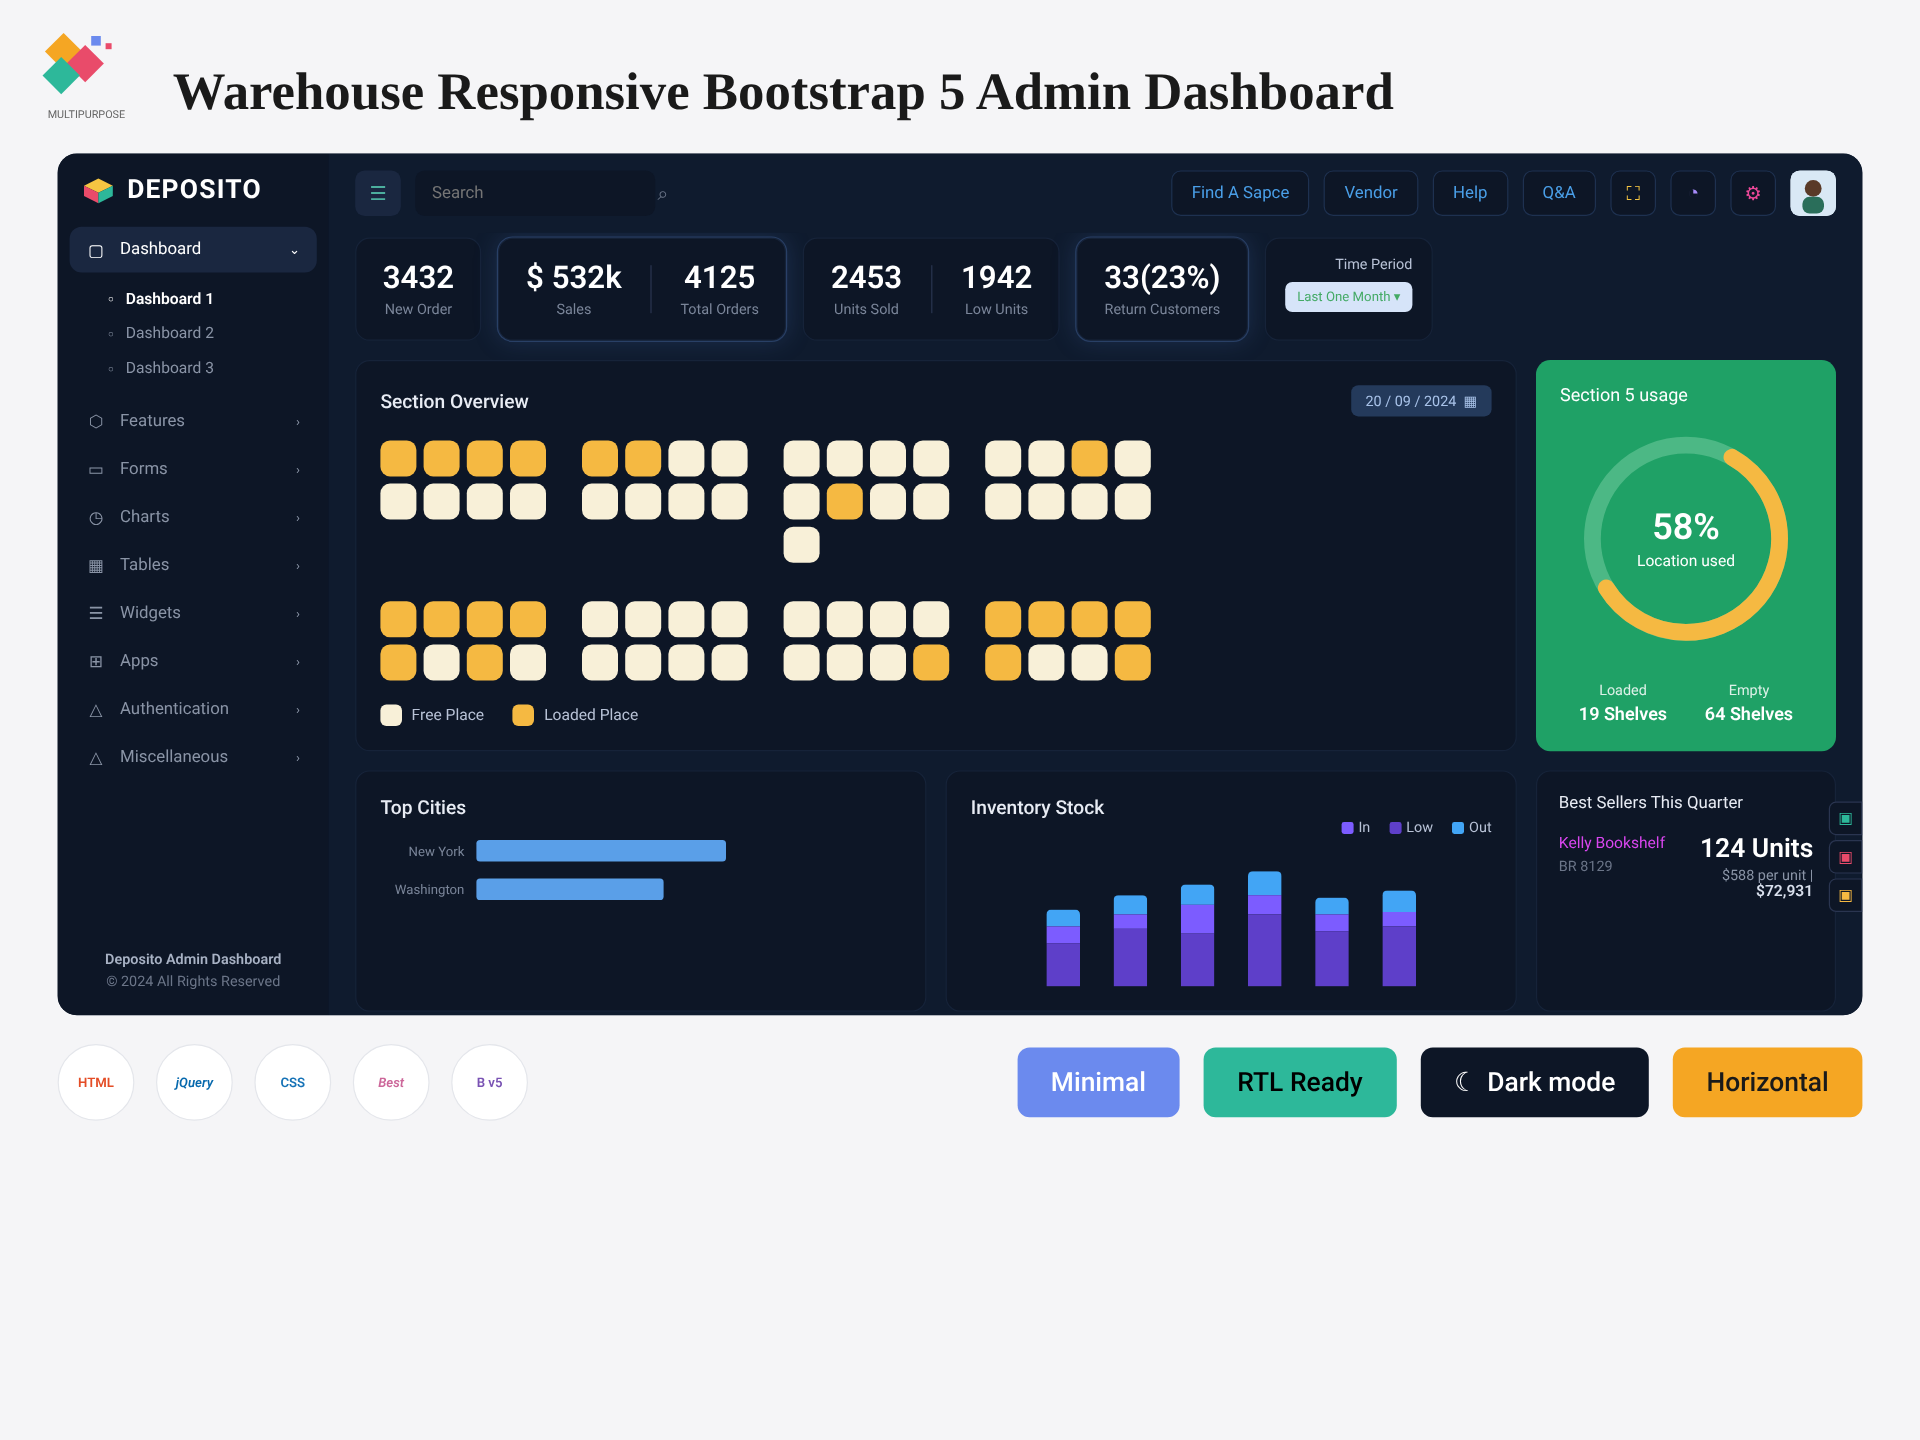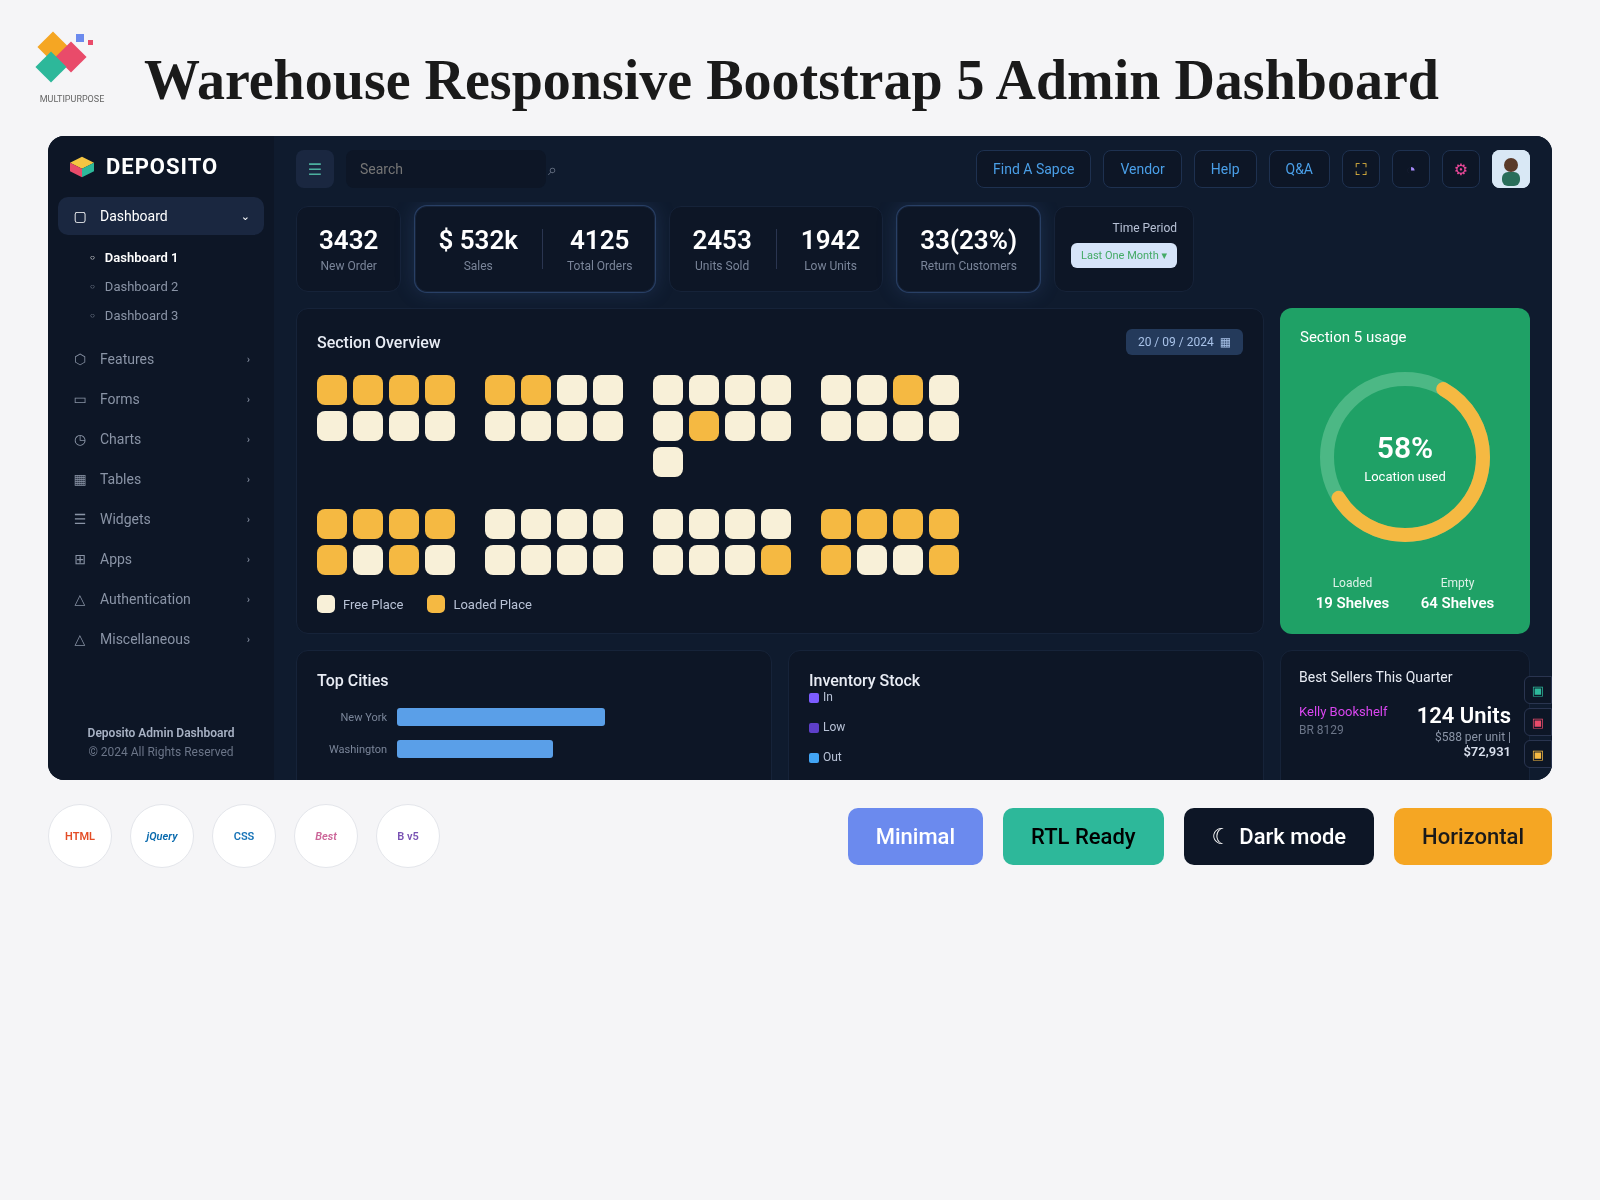--- a/index.html
+++ b/index.html
@@ -1,20 +1,20 @@
 <!DOCTYPE html>
 <html><head>
 <meta charset="utf-8">
 <style>
 * { margin: 0; padding: 0; box-sizing: border-box; font-family: -apple-system, BlinkMacSystemFont, 'Segoe UI', Roboto, sans-serif; }
 body { background: #f5f5f7; width: 1600px; height: 1200px; overflow: hidden; }
 .page-header { display: flex; align-items: center; padding: 24px 32px; gap: 32px; }
 .logo-mp { width: 80px; height: 80px; position: relative; }
-.page-title { font-size: 56px; font-weight: 700; color: #1a1a1a; font-family: 'Georgia', serif; margin-top: 24px; }
-.dashboard-wrap { margin: 0 48px; background: #0f1b2e; border-radius: 16px; padding: 0; height: 644px; overflow: hidden; position: relative; display: flex; }
+.page-title { font-size: 44px; font-weight: 700; color: #1a1a1a; font-family: 'Georgia', serif; margin-top: 24px; }
+.dashboard-wrap { margin: 0 48px; background: #0f1b2e; border-radius: 16px; padding: 0; height: 718px; overflow: hidden; position: relative; display: flex; }
 .sidebar { width: 226px; background: #0d1626; padding: 18px 0; display: flex; flex-direction: column; }
 .brand { display: flex; align-items: center; gap: 10px; padding: 0 20px 18px; }
 .brand-cube { width: 28px; height: 24px; }
 .brand-text { color: #fff; font-size: 22px; font-weight: 700; letter-spacing: 1px; }
 .nav-list { list-style: none; padding: 0 10px; }
 .nav-item { display: flex; align-items: center; gap: 12px; padding: 11px 14px; color: #8a94a6; font-size: 14px; cursor: pointer; border-radius: 8px; margin-bottom: 2px; }
 .nav-item.active { background: #1a2740; color: #fff; border-radius: 10px; }
 .nav-item .nav-icon { width: 16px; height: 16px; display: inline-flex; align-items: center; justify-content: center; }
 .nav-item .text { flex: 1; }
 .nav-item .chev { font-size: 11px; }
@@ -72,21 +72,21 @@
 .usage-stat { text-align: center; }
 .usage-stat .usl { font-size: 12px; opacity: 0.85; }
 .usage-stat .usv { font-size: 15px; font-weight: 600; margin-top: 4px; }
 .bottom-row { display: flex; gap: 16px; }
 .cities-card { flex: 1; background: #0d1626; border-radius: 12px; padding: 20px; border: 1px solid #162339; }
 .hbar-chart { margin-top: 18px; }
 .hbar-row { display: flex; align-items: center; gap: 10px; margin-bottom: 14px; }
 .hbar-lbl { width: 70px; text-align: right; color: #7a8599; font-size: 11px; }
 .hbar { height: 18px; background: #5a9fe8; border-radius: 3px; }
 .stock-card { flex: 1; background: #0d1626; border-radius: 12px; padding: 20px; border: 1px solid #162339; }
-.stock-legend { display: flex; justify-content: flex-end; gap: 16px; color: #b8c2d6; font-size: 12px; margin-bottom: 26px; flex-direction: column; }
+.stock-legend { display: flex; justify-content: flex-end; gap: 16px; color: #b8c2d6; font-size: 12px; margin-bottom: 26px; }
 .leg-dot { width: 10px; height: 10px; border-radius: 2px; display: inline-block; margin-right: 4px; vertical-align: middle; }
 .stacked-bars { display: flex; align-items: flex-end; gap: 28px; height: 100px; justify-content: center; }
 .sbar { width: 28px; display: flex; flex-direction: column-reverse; border-radius: 4px 4px 0 0; overflow: hidden; }
 .seg-in { background: #42a5f5; }
 .seg-low { background: #7c5cff; }
 .seg-out { background: #5e3fc9; }
 .best-card { width: 250px; background: #0d1626; border-radius: 12px; padding: 18px; border: 1px solid #162339; }
 .best-title { color: #e8ecf4; font-size: 14px; margin-bottom: 18px; }
 .best-row { display: flex; justify-content: space-between; gap: 12px; }
 .best-name { color: #d946ef; font-size: 13px; line-height: 1.4; }

